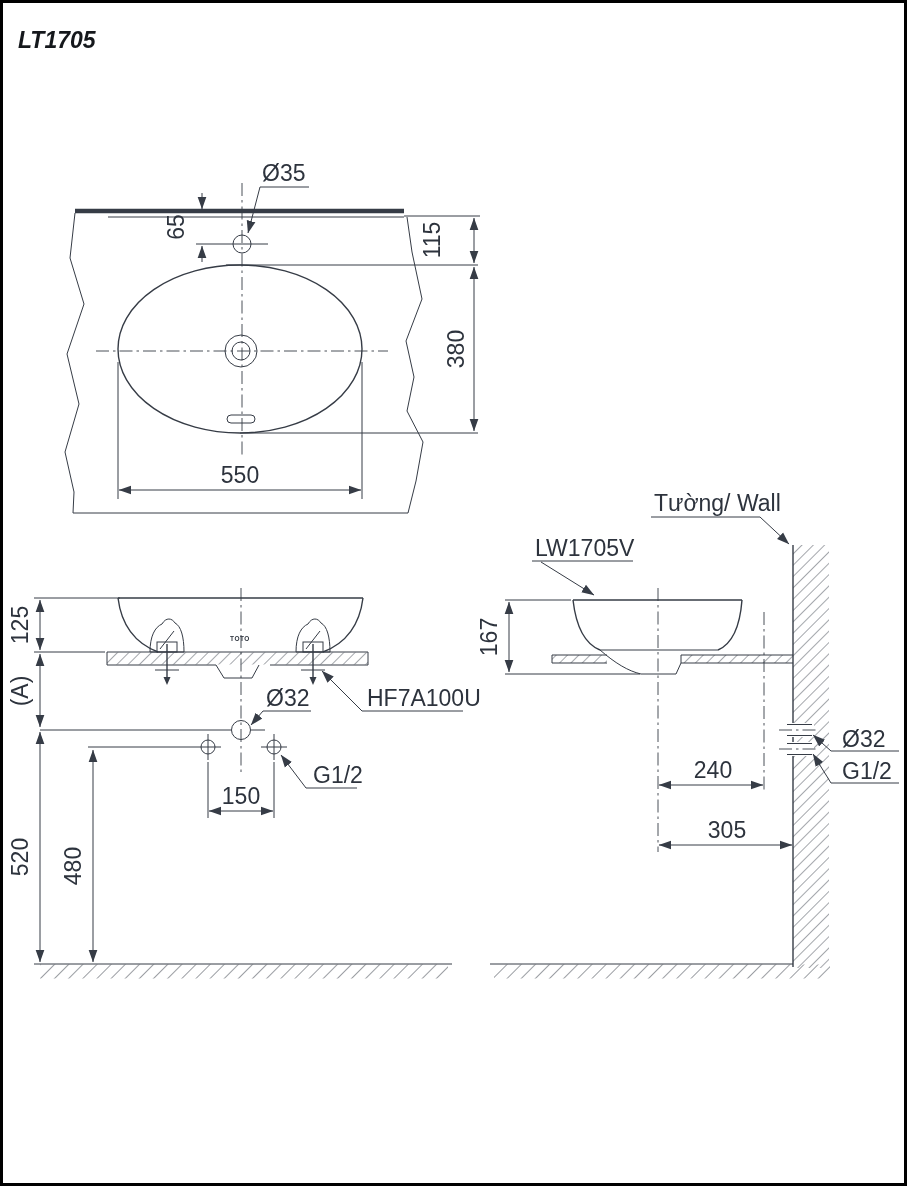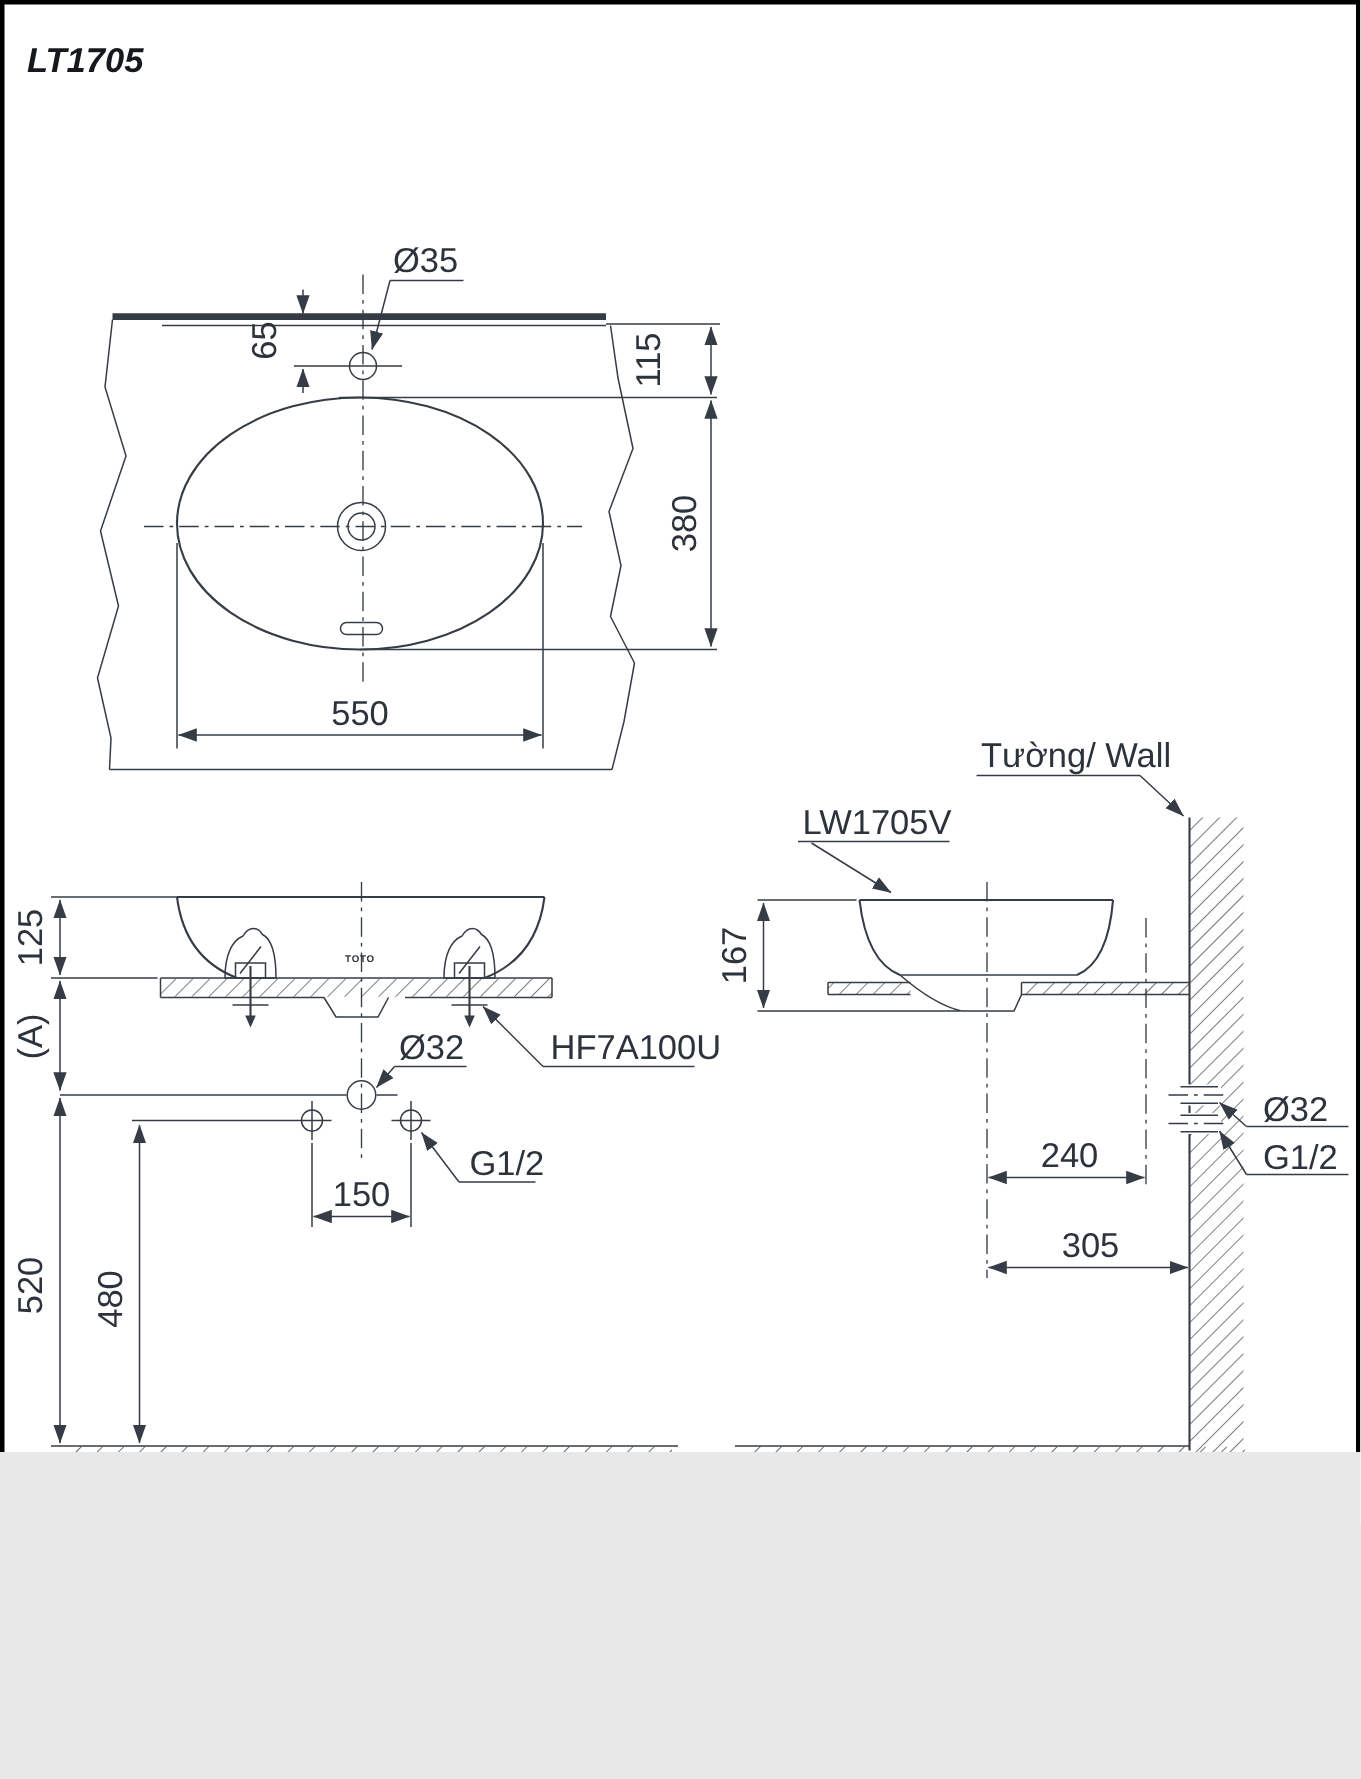--- a/index.html
+++ b/index.html
@@ -3,21 +3,21 @@
 <meta charset="utf-8">
 <style>
   :root{
     --line:#363c46;
     --text:#2d333d;
     --title:#15181c;
     --bg:#ffffff;
   }
   html,body{margin:0;padding:0;background:#e8e8e8;}
   .sheet{
-    width:907px;height:968px;background:var(--bg);
+    width:907px;height:1186px;background:var(--bg);
     position:relative;margin:0 auto;
     font-family:"Liberation Sans", sans-serif;
   }
   svg{display:block}
   .ln{stroke:var(--line);stroke-width:1;fill:none;stroke-linecap:butt}
   .ln2{stroke:var(--line);stroke-width:1.4;fill:none}
   .thk{stroke:var(--line);stroke-width:4.5;fill:none}
   .cl{stroke:var(--line);stroke-width:0.9;fill:none;stroke-dasharray:13 4 2.5 4}
   .solid{fill:var(--line);stroke:none}
   text.d{font-size:23px;fill:var(--text)}

